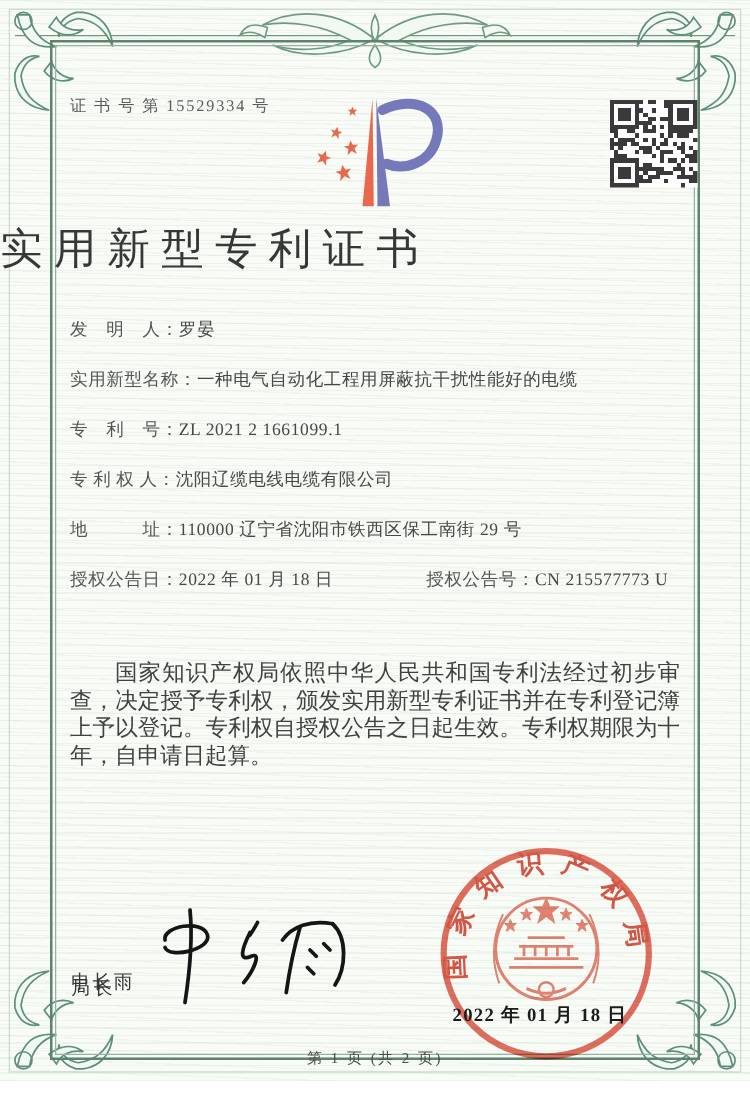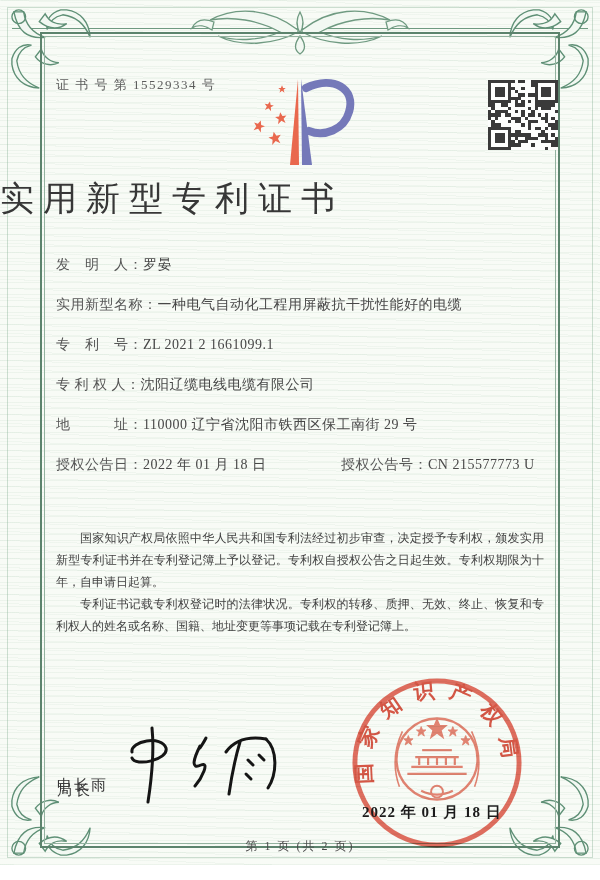--- a/index.html
+++ b/index.html
@@ -18,21 +18,21 @@
   .cert-no{position:absolute;left:56px;top:76px;font-size:13px;color:#5c5c5c;letter-spacing:1.5px;}
   .logo{position:absolute;left:232px;top:74px;width:136px;height:94px;}
   .qr{position:absolute;left:488px;top:80px;width:70px;height:70px;}
   .doc-title{position:absolute;left:0;right:0;top:176px;text-align:left;font-size:34px;
     letter-spacing:9px;color:#373737;font-weight:500;}
   .fields{position:absolute;left:56px;right:46px;top:256px;font-size:14px;color:#4f4f4f;letter-spacing:.5px;}
   .frow{position:relative;height:40px;line-height:18px;}
   .frow .lbl{color:#555;}
   .frow .val{color:#474747;}
   .col2{position:absolute;left:247px;top:0;margin-left:38px;}
-  .paras{position:absolute;left:56px;right:56px;top:527px;font-size:12px;line-height:22px;
+  .paras{position:absolute;left:56px;right:56px;top:527px;font-size:18px;line-height:22px;
     color:#414141;text-align:justify;}
   .paras p{margin:0;text-indent:2em;}
   .signer-title{position:absolute;left:57px;top:745px;font-size:15px;color:#353535;letter-spacing:3px;margin-top:36px;}
   .signer-name{position:absolute;left:57px;top:776px;font-size:15px;color:#353535;letter-spacing:2px;}
   .signature{position:absolute;left:118px;top:722px;width:180px;height:84px;}
   .seal{position:absolute;left:348px;top:674px;width:178px;height:178px;mix-blend-mode:multiply;opacity:.93;}
   .seal-date{position:absolute;left:362px;top:803px;font-size:15px;font-weight:600;color:#1b1b1b;
     letter-spacing:1px;}
   .page-footer{position:absolute;left:0;right:0;top:838px;text-align:center;font-size:12px;
     color:#4a4a4a;letter-spacing:2px;}
@@ -279,21 +279,20 @@
     <div class="frow">
       <span class="lbl">授权公告日：</span><span class="val">2022 年 01 月 18 日</span>
       <span class="col2">
         <span class="lbl">授权公告号：</span><span class="val">CN 215577773 U</span>
       </span>
     </div>
   </div>
 
   <div class="paras">
     <p>国家知识产权局依照中华人民共和国专利法经过初步审查，决定授予专利权，颁发实用新型专利证书并在专利登记簿上予以登记。专利权自授权公告之日起生效。专利权期限为十年，自申请日起算。</p>
-    <p>专利证书记载专利权登记时的法律状况。专利权的转移、质押、无效、终止、恢复和专利权人的姓名或名称、国籍、地址变更等事项记载在专利登记簿上。</p>
   </div>
 
   <div class="signer-title">局长</div>
   <div class="signer-name">申长雨</div>
 
   <svg class="signature" viewBox="0 0 180 84">
     <g fill="none" stroke="#151515" stroke-width="3" stroke-linecap="round">
       <path d="M34 6 C36 26 34 54 30 80"></path>
       <path d="M14 30 C12 19 44 13 48 26 C51 38 17 45 14 36"></path>
       <path d="M82 24 C76 36 72 48 83 43 C92 39 84 56 77 64"></path>

